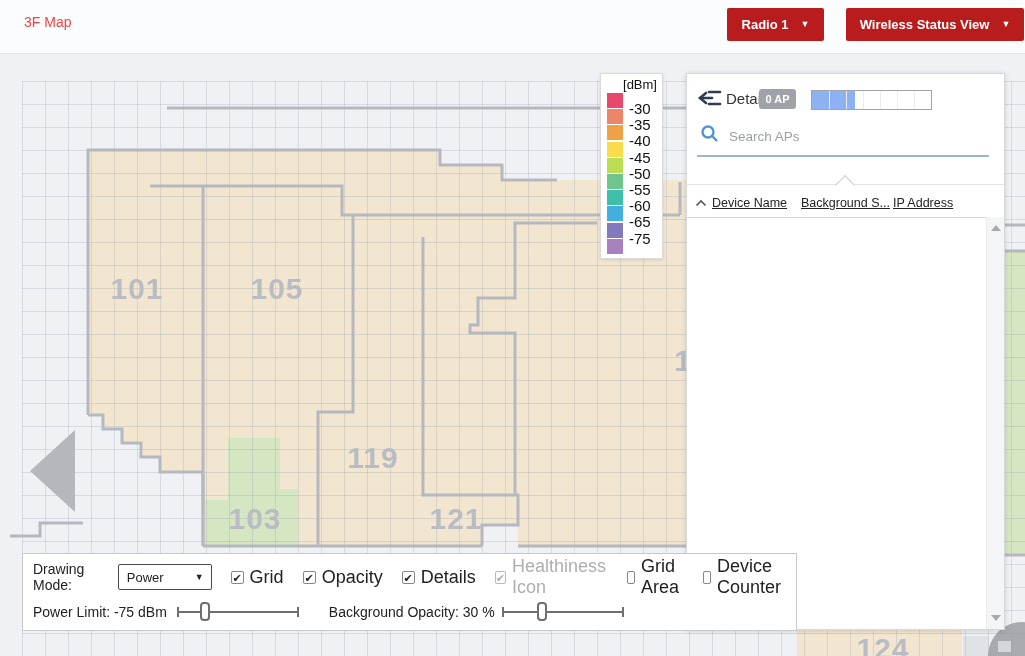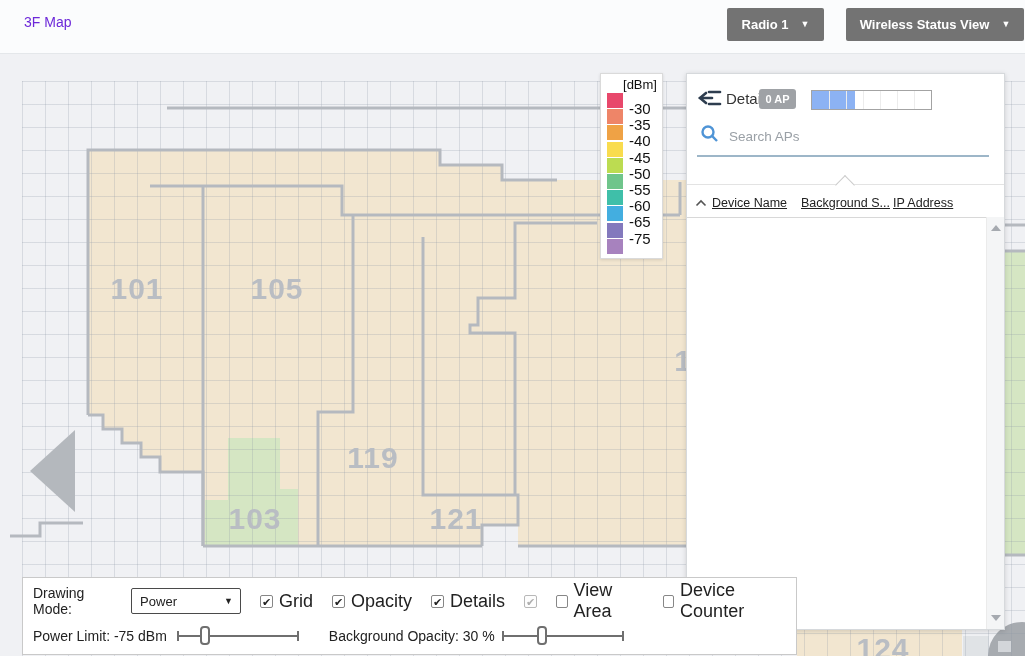--- a/index.html
+++ b/index.html
@@ -6,23 +6,23 @@
   body{
     width:1025px;height:656px;position:relative;overflow:hidden;
     font-family:"Liberation Sans", sans-serif;background:#fff;
     -webkit-font-smoothing:antialiased;
   }
   
   .header{
     position:absolute;left:0;top:0;width:1025px;height:53px;z-index:20;
     background:#fbfcfd;border-bottom:1px solid #e4e7ea;
   }
-  .page-title{position:absolute;left:24px;top:14px;font-size:14px;color:#6d28d9;}
+  .page-title{position:absolute;left:24px;top:14px;font-size:14px;color:#ef4444;}
   .dd-btn{
-    position:absolute;top:8px;height:33px;background:#737373;color:#fff;
+    position:absolute;top:8px;height:33px;background:#b91c1c;color:#fff;
     border:none;border-radius:2px;font-size:13px;font-weight:600;
     display:flex;align-items:center;justify-content:center;gap:12px;cursor:pointer;
     font-family:"Liberation Sans", sans-serif;
   }
   .dd-btn .caret{font-size:9px;line-height:1;}
   #radioBtn{left:727px;width:97px;}
   #viewBtn{left:846px;width:178px;}
   
   .map-area{position:absolute;left:0;top:54px;right:0;bottom:0;background:#f0f1f4;z-index:0;}
   .layer{position:absolute;left:0;top:0;width:1025px;height:656px;pointer-events:none;}
@@ -77,21 +77,21 @@
   .dp-col{position:absolute;top:5px;font-size:12.5px;color:#222;text-decoration:underline;cursor:pointer;white-space:nowrap;}
   .dp-scroll{
     position:absolute;right:0;top:143px;bottom:0;width:17px;background:#f4f5f6;border-left:1px solid #ebebeb;
   }
   .dp-scroll .up,.dp-scroll .down{position:absolute;left:4px;width:0;height:0;border-left:5px solid transparent;border-right:5px solid transparent;cursor:pointer;}
   .dp-scroll .up{top:8px;border-bottom:6px solid #a6aab0;}
   .dp-scroll .down{bottom:8px;border-top:6px solid #a6aab0;}
   
   .controls{
     position:absolute;left:22px;top:553px;width:775px;height:78px;z-index:11;
-    background:#fff;border:1px solid #c9c9c9;box-sizing:border-box;margin-top:24px;
+    background:#fff;border:1px solid #c9c9c9;box-sizing:border-box;
   }
   .ctl-row1{position:absolute;left:10px;top:9px;right:8px;height:28px;display:flex;align-items:center;}
   .ctl-label{font-size:14px;color:#222;}
   .ctl-select{
     margin-left:9px;width:116px;height:26px;border:1px solid #4a4a4a;border-radius:2px;background:#fff;
     display:flex;align-items:center;cursor:pointer;position:relative;box-sizing:border-box;
   }
   .ctl-select .val{font-size:13px;color:#222;margin-left:8px;}
   .ctl-select .caret{position:absolute;right:7px;font-size:9px;color:#222;}
   .cb-group{display:flex;margin-left:19px;gap:19px;align-items:center;}
@@ -262,24 +262,25 @@
         <div class="cb">
           <span class="box">✔</span>
           <span class="txt">Opacity</span>
         </div>
         <div class="cb">
           <span class="box">✔</span>
           <span class="txt">Details</span>
         </div>
         <div class="cb disabled">
           <span class="box">✔</span>
+          <span class="txt">Healthiness Icon</span>
         </div>
         <div class="cb">
           <span class="box"></span>
-          <span class="txt">View Area</span>
+          <span class="txt">Grid Area</span>
         </div>
         <div class="cb">
           <span class="box"></span>
           <span class="txt">Device Counter</span>
         </div>
       </div>
   </div>
   <div class="ctl-row2">
     <span class="r2-label">Power Limit: -75 dBm</span>
     <div class="slider" id="pwrSlider">

